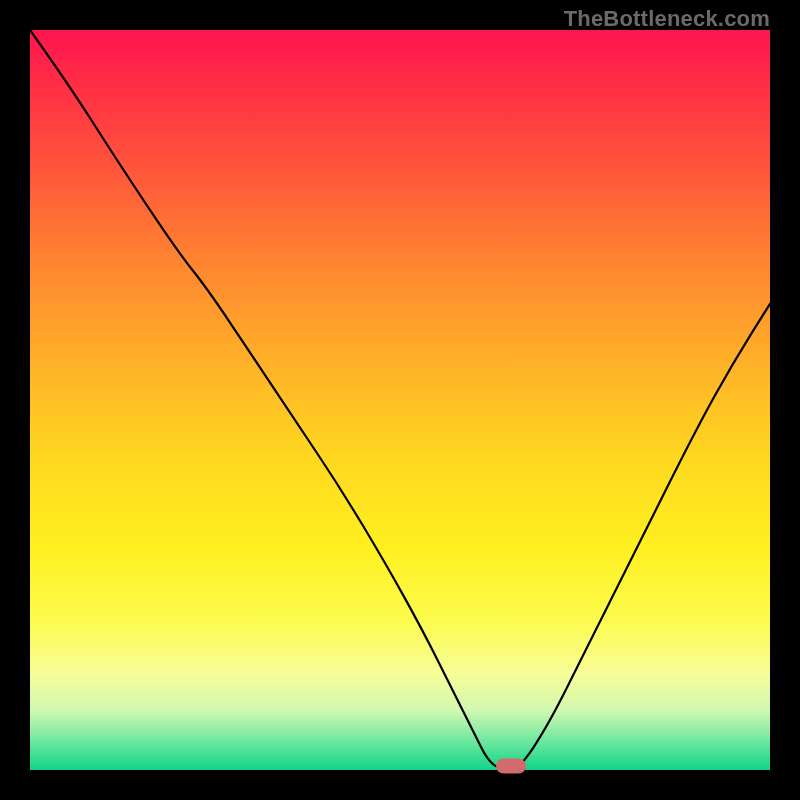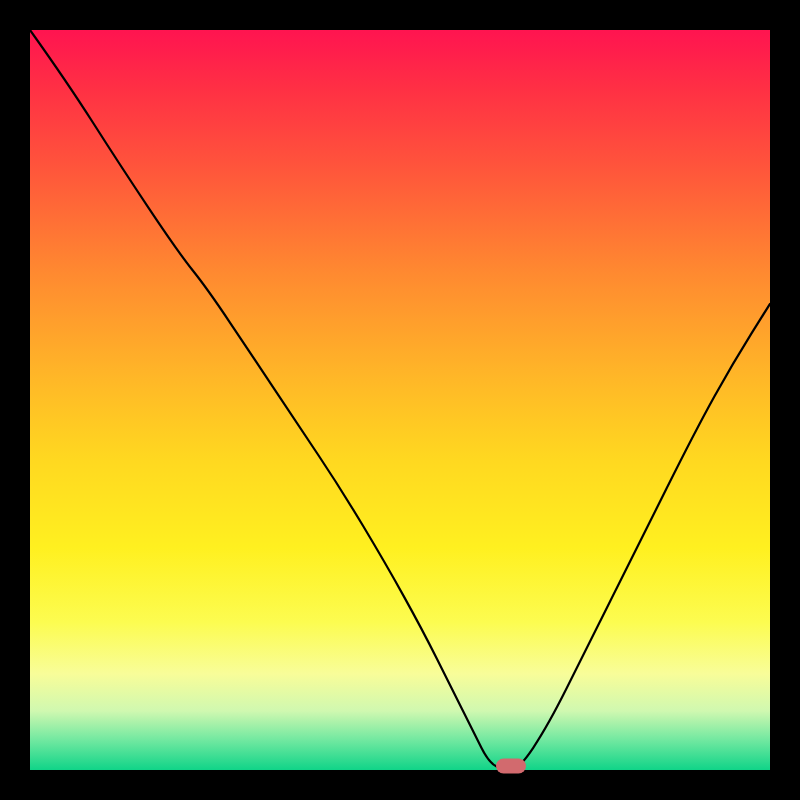--- a/index.html
+++ b/index.html
@@ -64,20 +64,21 @@
     height: 15px;
     border-radius: 8px;
     background: #d26a6e;
     transform: translate(-50%, -50%);
   }
 </style>
 </head>
 <body>
 
 <div class="frame">
+  <div class="watermark">TheBottleneck.com</div>
 
   <div class="plot">
     <svg class="curve" viewBox="0 0 740 740" preserveAspectRatio="none">
       <path id="curve-path" d="M 0.0 0.0 Q 37.0 51.8 62.9 92.5 Q 88.8 133.2 118.4 177.6 Q 148.0 222.0 162.8 240.5 Q 177.6 259.0 199.8 292.3 Q 222.0 325.6 244.2 358.9 Q 266.4 392.2 288.6 425.5 Q 310.8 458.8 333.0 495.8 Q 355.2 532.8 373.7 566.1 Q 392.2 599.4 407.0 629.0 Q 421.8 658.6 432.9 680.8 Q 444.0 703.0 451.4 717.8 Q 458.8 732.6 466.2 736.3 Q 473.6 740.0 481.0 740.0 Q 488.4 740.0 503.2 717.8 Q 518.0 695.6 536.5 658.6 Q 555.0 621.6 580.9 569.8 Q 606.8 518.0 636.4 458.8 Q 666.0 399.6 684.5 366.3 Q 703.0 333.0 721.5 303.4 T 740.0 273.8" fill="none" stroke="#000" stroke-width="2.2" stroke-linejoin="round" stroke-linecap="round"></path>
     </svg>
     <div id="marker" class="marker" style="left: 481px; top: 736px; background: rgb(210, 106, 110);"></div>
   </div>
 </div>
 
 </body></html>

